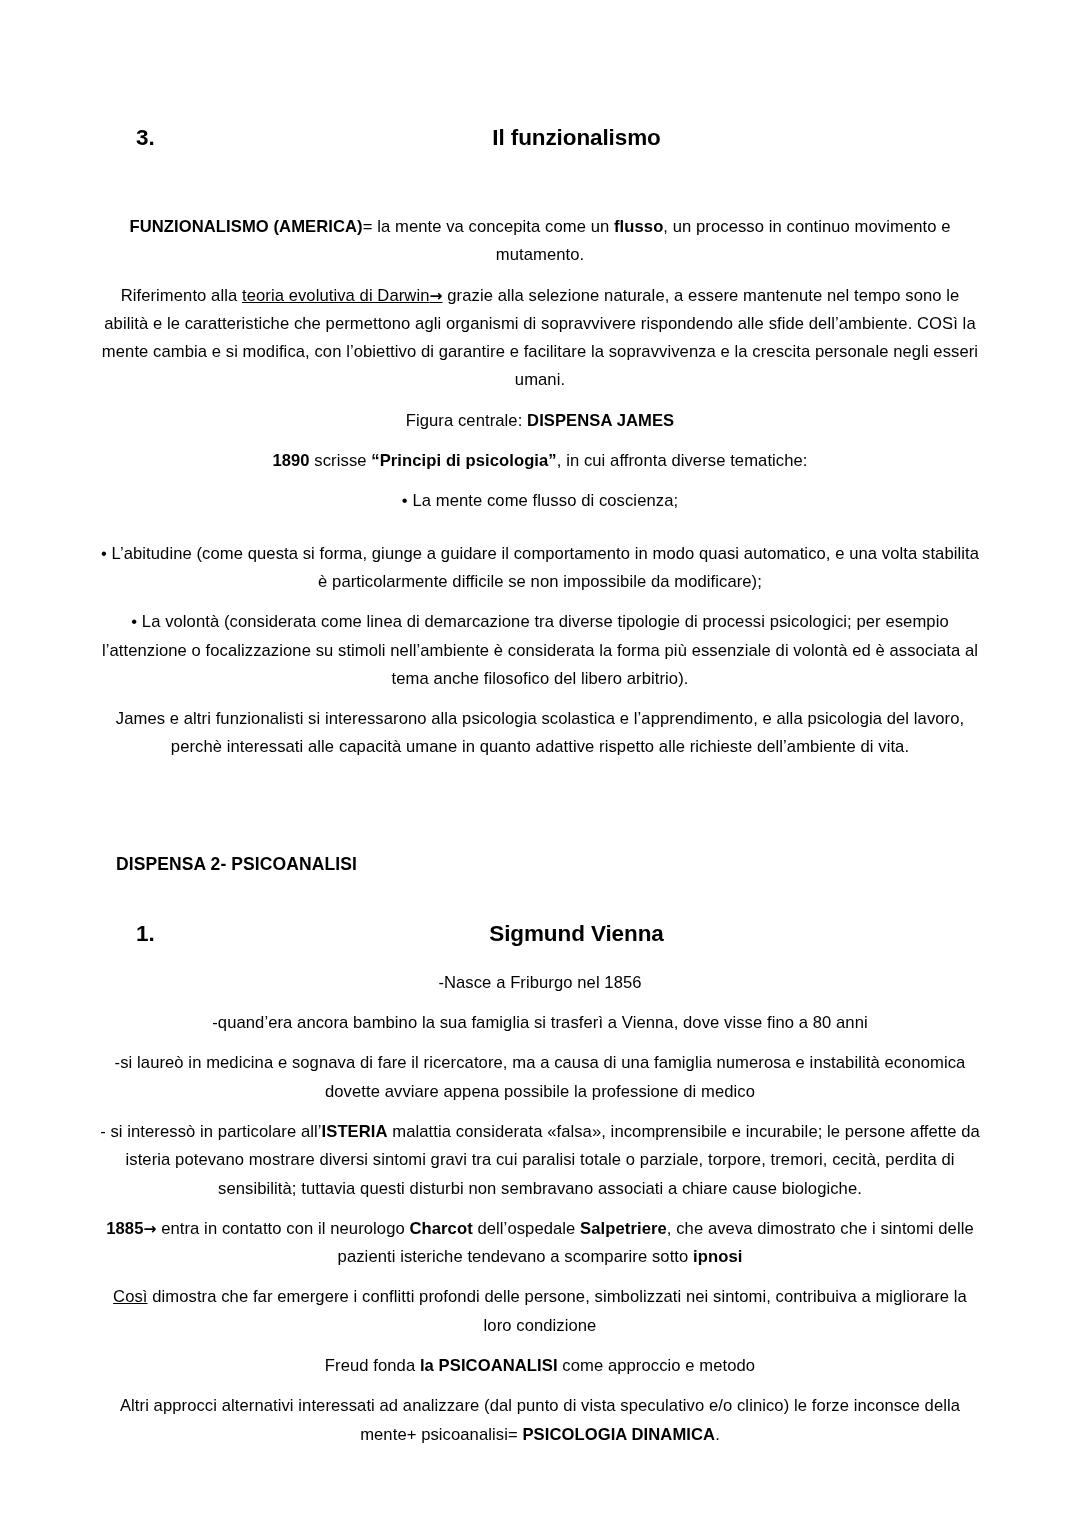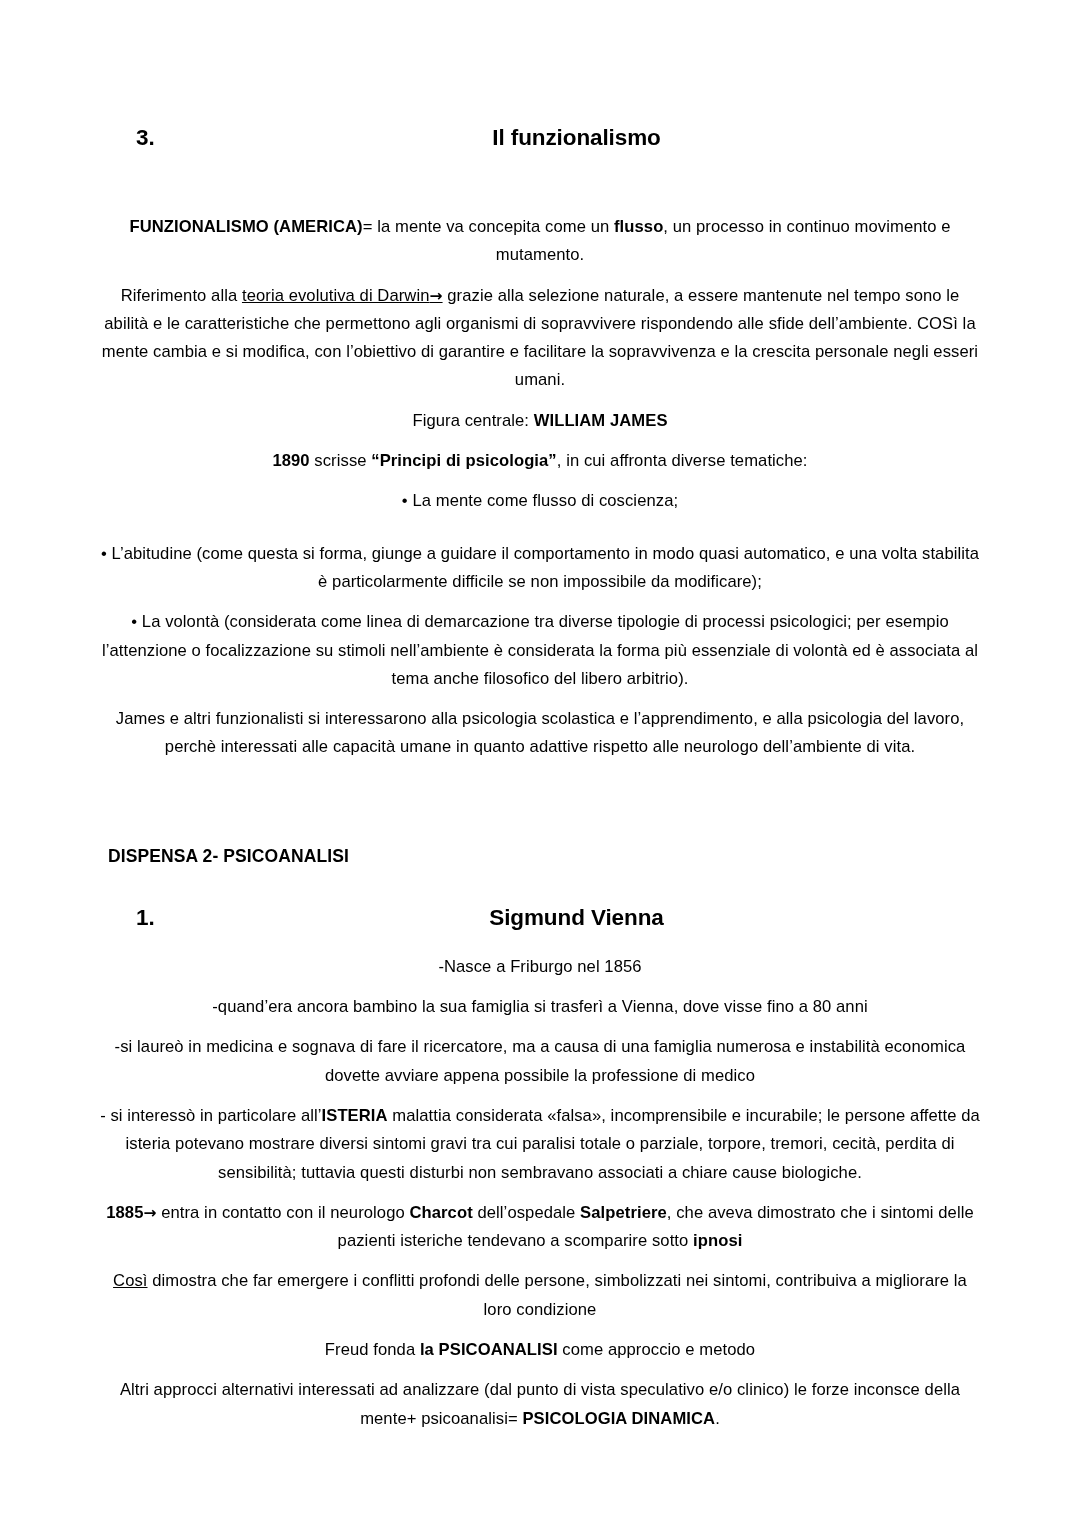--- a/index.html
+++ b/index.html
@@ -48,21 +48,21 @@
     flex: 1 1 auto;
     text-align: center;
   }
   .h-num.first { margin-left: 36px; }
   .h-num.second { margin-left: 36px; }
 
   
   .h-plain {
     font-size: 17.5px;
     font-weight: bold;
-    margin: 8px;
+    margin: 16px;
     letter-spacing: 0.1px;
   }
 
   p.para {
     font-size: 16.6px;
     line-height: 28.3px;
     margin: 0;
     text-align: center;
     letter-spacing: 0.005em;
   }
@@ -106,21 +106,21 @@
     <div class="sp-title-gap"></div>
 
     <p class="para"><b>FUNZIONALISMO (AMERICA)</b><span>= la mente va concepita come un </span><b>flusso</b><span>, un processo in continuo movimento e mutamento.</span></p>
 
     <div class="sp-para"></div>
 
     <p class="para"><span>Riferimento alla </span><span class="u">teoria evolutiva di Darwin</span><span class="arrow-u">→</span><span> grazie alla selezione naturale, a essere mantenute nel tempo sono le abilità e le caratteristiche che permettono agli organismi di sopravvivere rispondendo alle sfide dell’ambiente. COSì la mente cambia e si modifica, con l’obiettivo di garantire e facilitare la sopravvivenza e la crescita personale negli esseri umani.</span></p>
 
     <div class="sp-para"></div>
 
-    <p class="para"><span>Figura centrale: </span><b>WILLIAM JAMES</b></p>
+    <p class="para"><span>Figura centrale: </span><b>DISPENSA JAMES</b></p>
 
     <div class="sp-para"></div>
 
     <p class="para"><b>1890</b><span> scrisse </span><b>“Principi di psicologia”</b><span>, in cui affronta diverse tematiche:</span></p>
 
     <div class="sp-bullet"></div>
 
     <p class="para">• La mente come flusso di coscienza;</p>
 
     <div class="sp-bullet"></div>
@@ -129,21 +129,21 @@
     <div class="sp-bullet"></div>
 
     <p class="para">• L’abitudine (come questa si forma, giunge a guidare il comportamento in modo quasi automatico, e una volta stabilita è particolarmente difficile se non impossibile da modificare);</p>
 
     <div class="sp-bullet"></div>
 
     <p class="para">• La volontà (considerata come linea di demarcazione tra diverse tipologie di processi psicologici; per esempio l’attenzione o focalizzazione su stimoli nell’ambiente è considerata la forma più essenziale di volontà ed è associata al tema anche filosofico del libero arbitrio).</p>
 
     <div class="sp-bullet"></div>
 
-    <p class="para">James e altri funzionalisti si interessarono alla psicologia scolastica e l’apprendimento, e alla psicologia del lavoro, perchè interessati alle capacità umane in quanto adattive rispetto alle neurologo dell’ambiente di vita.</p>
+    <p class="para">James e altri funzionalisti si interessarono alla psicologia scolastica e l’apprendimento, e alla psicologia del lavoro, perchè interessati alle capacità umane in quanto adattive rispetto alle richieste dell’ambiente di vita.</p>
 
     <div class="sp-big"></div>
 
     <div class="h-plain">DISPENSA 2- PSICOANALISI</div>
 
     <div class="sp-h2gap"></div>
 
     <div class="h-num second">
       <span class="num">1.</span>
       <span class="txt">Sigmund Vienna</span>

